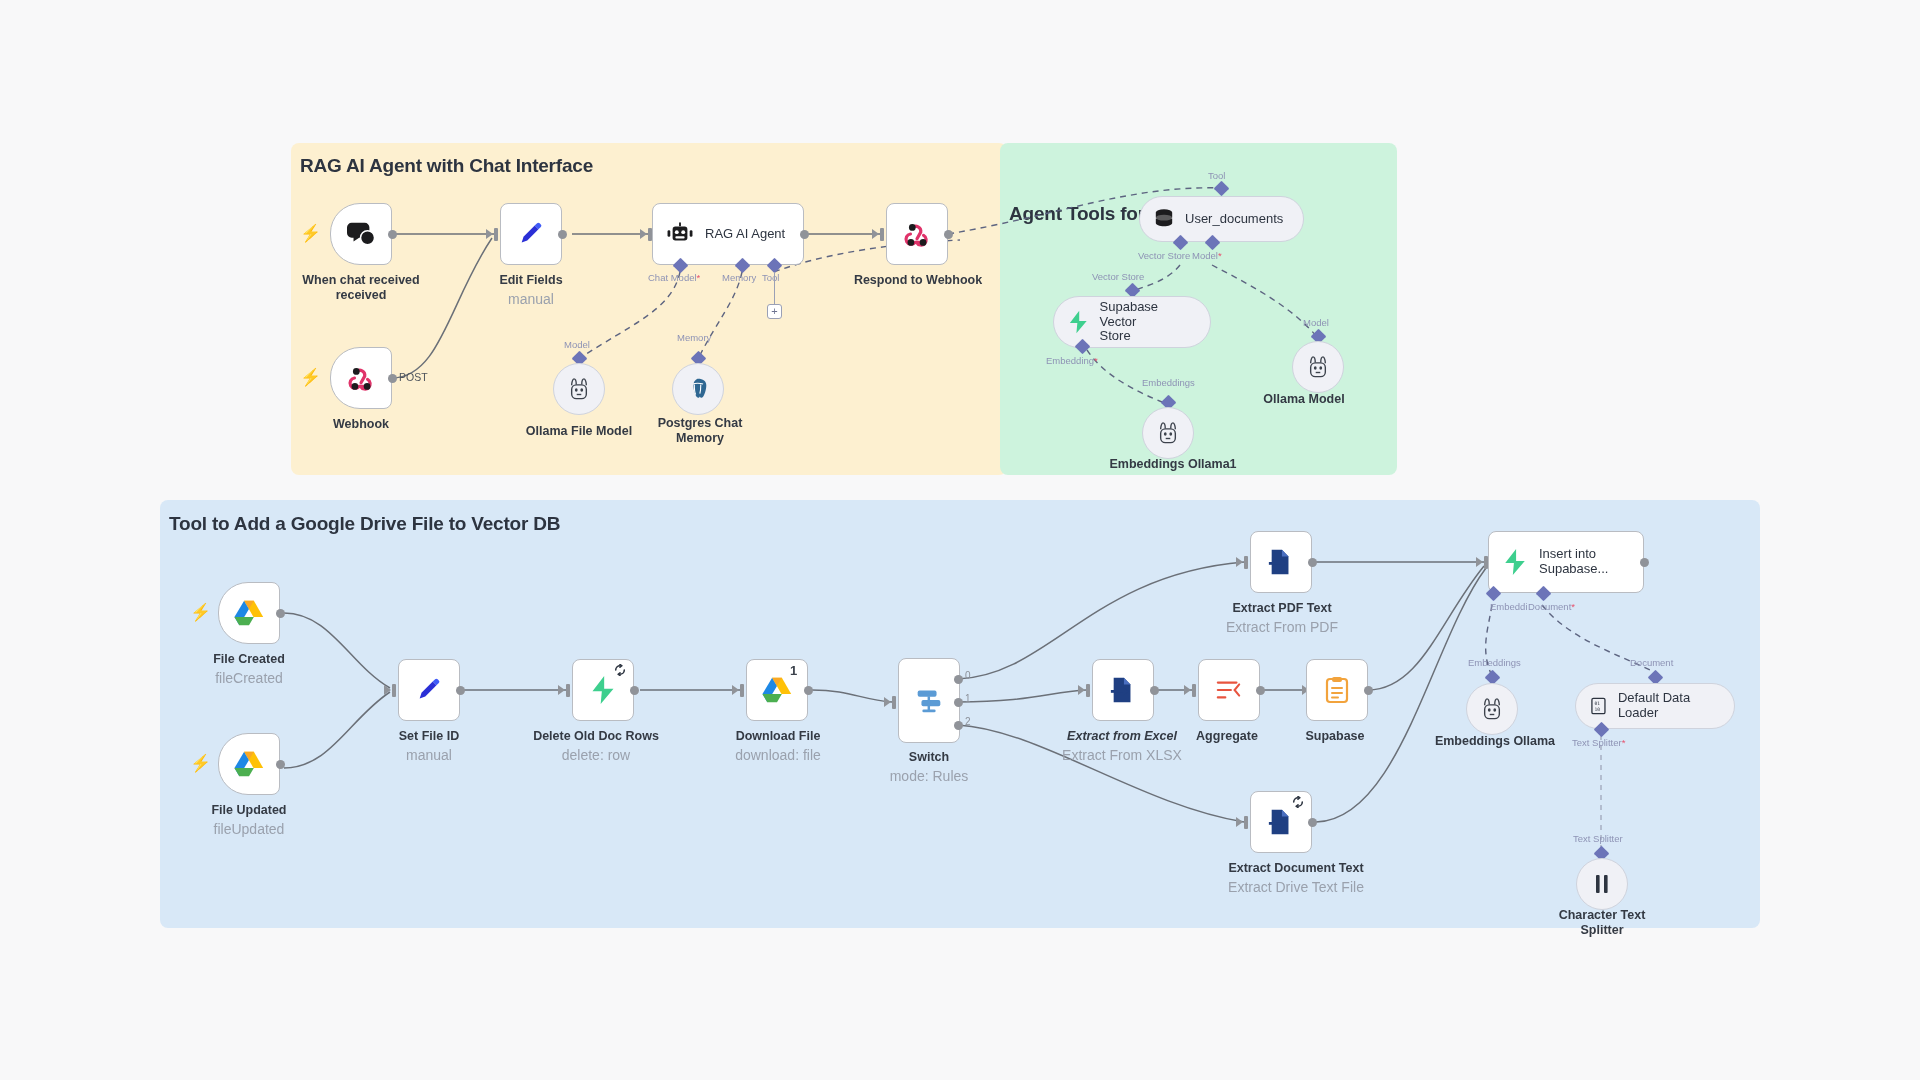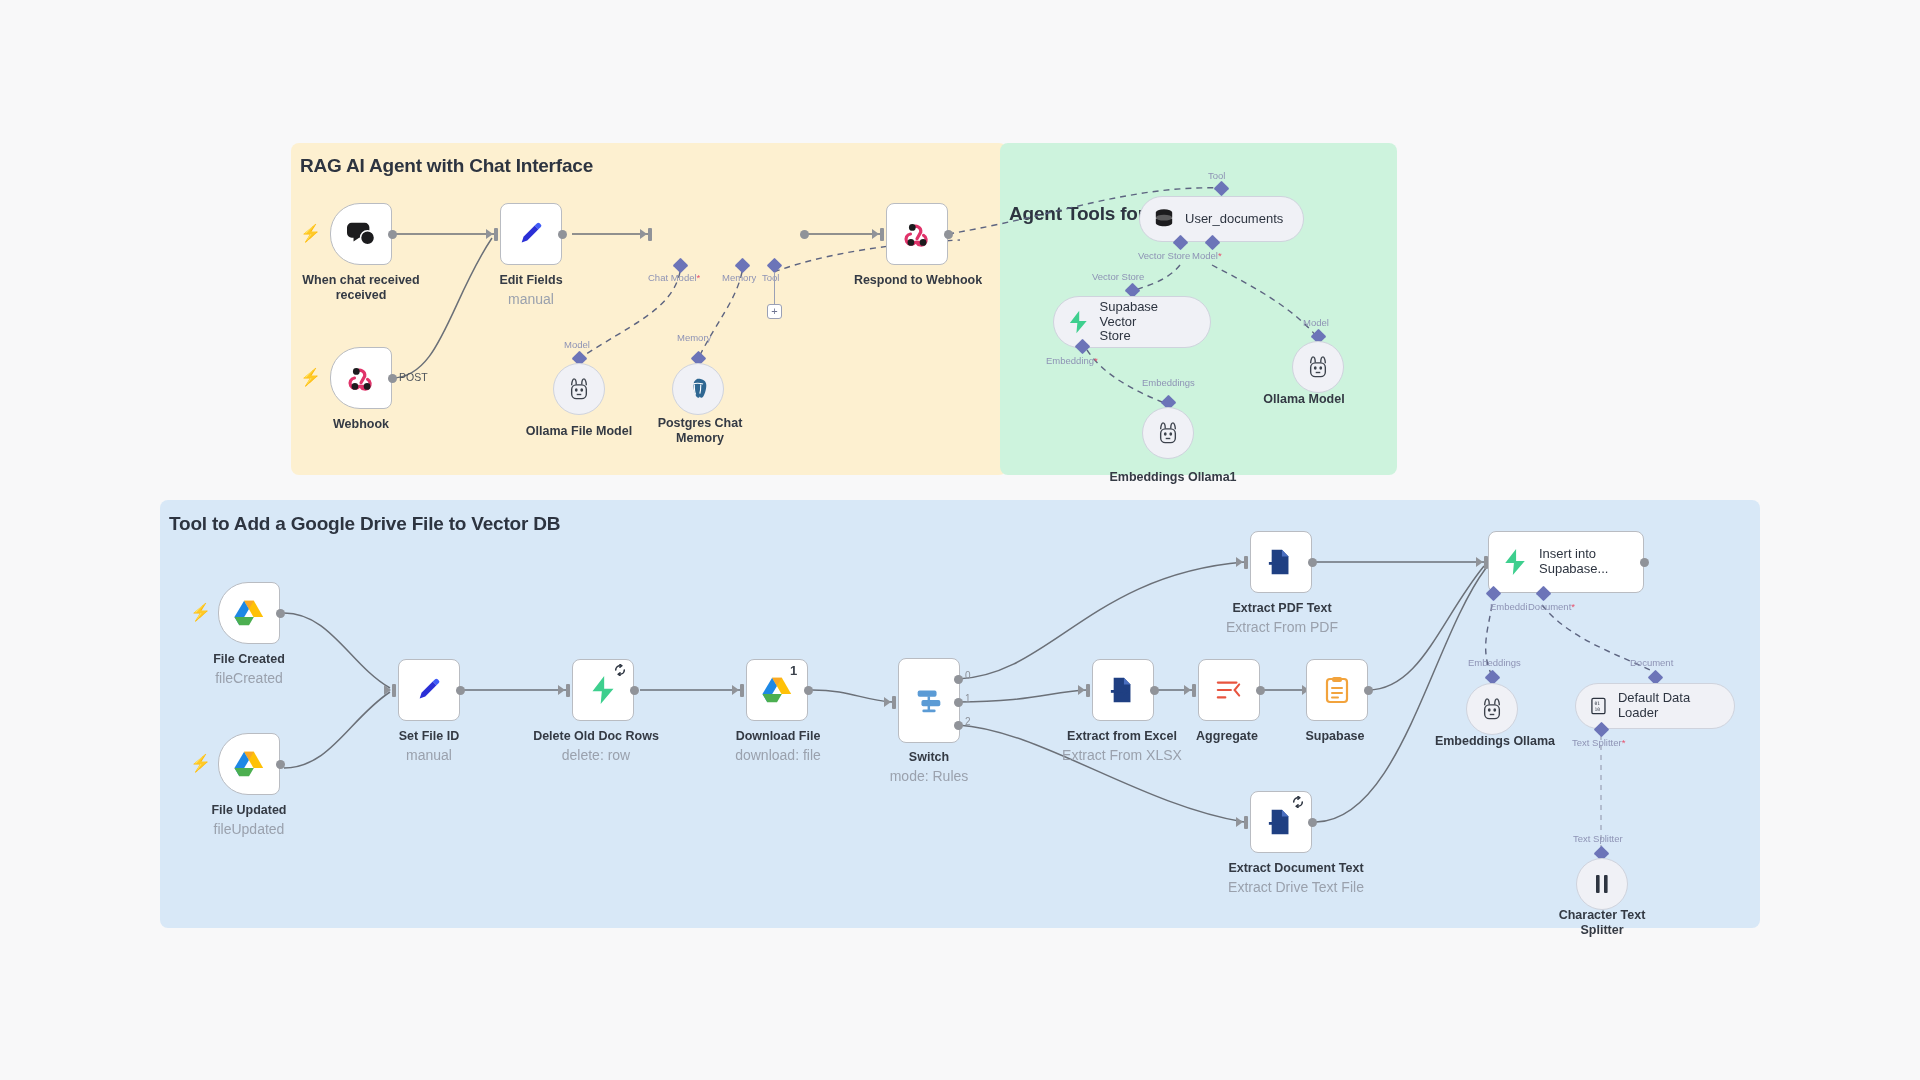--- a/index.html
+++ b/index.html
@@ -230,20 +230,32 @@
       <path d="M5 24l2-6 12-12 4 4-12 12z" fill="#2a2fd6"></path>
       <path d="M19 6l4 4 2.5-2.5a2 2 0 0 0 0-2.8l-1.2-1.2a2 2 0 0 0-2.8 0z" fill="#3f5bf7"></path>
     </svg>
   </div>
   <div class="port" style="left:558px; top:230px;"></div>
   <div class="caption" style="left:433px; top:273px; width:196px;">Edit Fields</div>
   <div class="subcaption" style="left:433px; top:291px; width:196px;">manual</div>
 
   <div class="inbar" style="left:648px; top:228px;"></div>
   <div class="inarrow" style="left:640px; top:229px;"></div>
+  <div class="node wide" style="left:652px; top:203px;">
+    <svg width="26" height="24" viewBox="0 0 28 26">
+      <rect x="6" y="5" width="16" height="15" rx="3" fill="#1c1c1e"></rect>
+      <rect x="0.5" y="9" width="3" height="7" rx="1.4" fill="#1c1c1e"></rect>
+      <rect x="24.5" y="9" width="3" height="7" rx="1.4" fill="#1c1c1e"></rect>
+      <rect x="13" y="0.5" width="2" height="4" fill="#1c1c1e"></rect>
+      <circle cx="10.5" cy="11" r="2.1" fill="#fff"></circle>
+      <circle cx="17.5" cy="11" r="2.1" fill="#fff"></circle>
+      <rect x="9" y="15.5" width="10" height="2.4" rx="1" fill="#fff"></rect>
+    </svg>
+    <span class="node-title-inner">RAG AI Agent</span>
+  </div>
   <div class="port" style="left:800px; top:230px;"></div>
 
   <div class="diamond" style="left:675px; top:260px;"></div>
   <div class="portlabel" style="left:648px; top:272px;">Chat Model<span class="req">*</span></div>
   <div class="diamond" style="left:737px; top:260px;"></div>
   <div class="portlabel" style="left:722px; top:272px;">Memory</div>
   <div class="diamond" style="left:769px; top:260px;"></div>
   <div class="portlabel" style="left:762px; top:272px;">Tool</div>
   <div class="verttick" style="left:774px; top:272px; height:33px;"></div>
   <div class="plusbox" style="left:767px; top:304px;">+</div>
@@ -349,21 +361,21 @@
       <g fill="none" stroke="#3c424c" stroke-width="1.5">
         <path d="M4 10c0-3 1-7 2.5-7S9 6 9 9"></path>
         <path d="M20 10c0-3-1-7-2.5-7S15 6 15 9"></path>
         <rect x="4" y="9.5" width="16" height="15" rx="5"></rect>
         <ellipse cx="9" cy="15" rx="1.5" ry="1.9" fill="#3c424c" stroke="none"></ellipse>
         <ellipse cx="15" cy="15" rx="1.5" ry="1.9" fill="#3c424c" stroke="none"></ellipse>
         <path d="M9.5 20h5"></path>
       </g>
     </svg>
   </div>
-  <div class="caption" style="left:1092px; top:470px; width:162px;">Embeddings Ollama1</div>
+  <div class="caption" style="left:1092px; top:457px; width:162px;">Embeddings Ollama1</div>
 
   <div class="bolt" style="left:190px; top:604px;">⚡</div>
   <div class="node sq trigger" style="left:218px; top:582px;">
     <svg width="32" height="28" viewBox="0 0 34 30">
       <path d="M11.8 2h10.4l10 17.3h-10.4z" fill="#ffc107"></path>
       <path d="M11.8 2L1.4 19.3 6.6 28l10.4-17.3z" fill="#1e88e5"></path>
       <path d="M1.4 19.3h20.8L17 28H6.6z" fill="#4caf50"></path>
       <path d="M11.8 2l5.2 8.7L22.2 2z" fill="#f9a825"></path>
       <path d="M22.2 19.3h10L27 28H17z" fill="#2e7d32" opacity="0"></path>
     </svg>
@@ -467,21 +479,21 @@
   <div class="inarrow" style="left:1078px; top:685px;"></div>
   <div class="node sq" style="left:1092px; top:659px;">
     <svg width="28" height="28" viewBox="0 0 30 30">
       <path d="M5 2h11l7 7v19H5z" fill="#1f3f82"></path>
       <path d="M16 2l7 7h-7z" fill="#4a6fc0"></path>
       <rect x="2" y="15" width="15" height="3" fill="#1f3f82"></rect>
       <path d="M15 12l6 4.5-6 4.5z" fill="#1f3f82"></path>
     </svg>
   </div>
   <div class="port" style="left:1150px; top:686px;"></div>
-  <div class="caption" style="left:1046px; top:729px; width:152px;">Extract from Excel</div>
+  <div class="caption" style="left:1046px; top:729px; width:152px;font-style:italic;">Extract from Excel</div>
   <div class="subcaption" style="left:1046px; top:747px; width:152px;">Extract From XLSX</div>
 
   <div class="inbar" style="left:1192px; top:684px;"></div>
   <div class="inarrow" style="left:1184px; top:685px;"></div>
   <div class="node sq" style="left:1198px; top:659px;">
     <svg width="28" height="26" viewBox="0 0 30 28">
       <g stroke="#e8543f" stroke-width="2.4" stroke-linecap="round">
         <path d="M3 6h20"></path>
           <path d="M3 14h14"></path>
           <path d="M3 22h8"></path>

